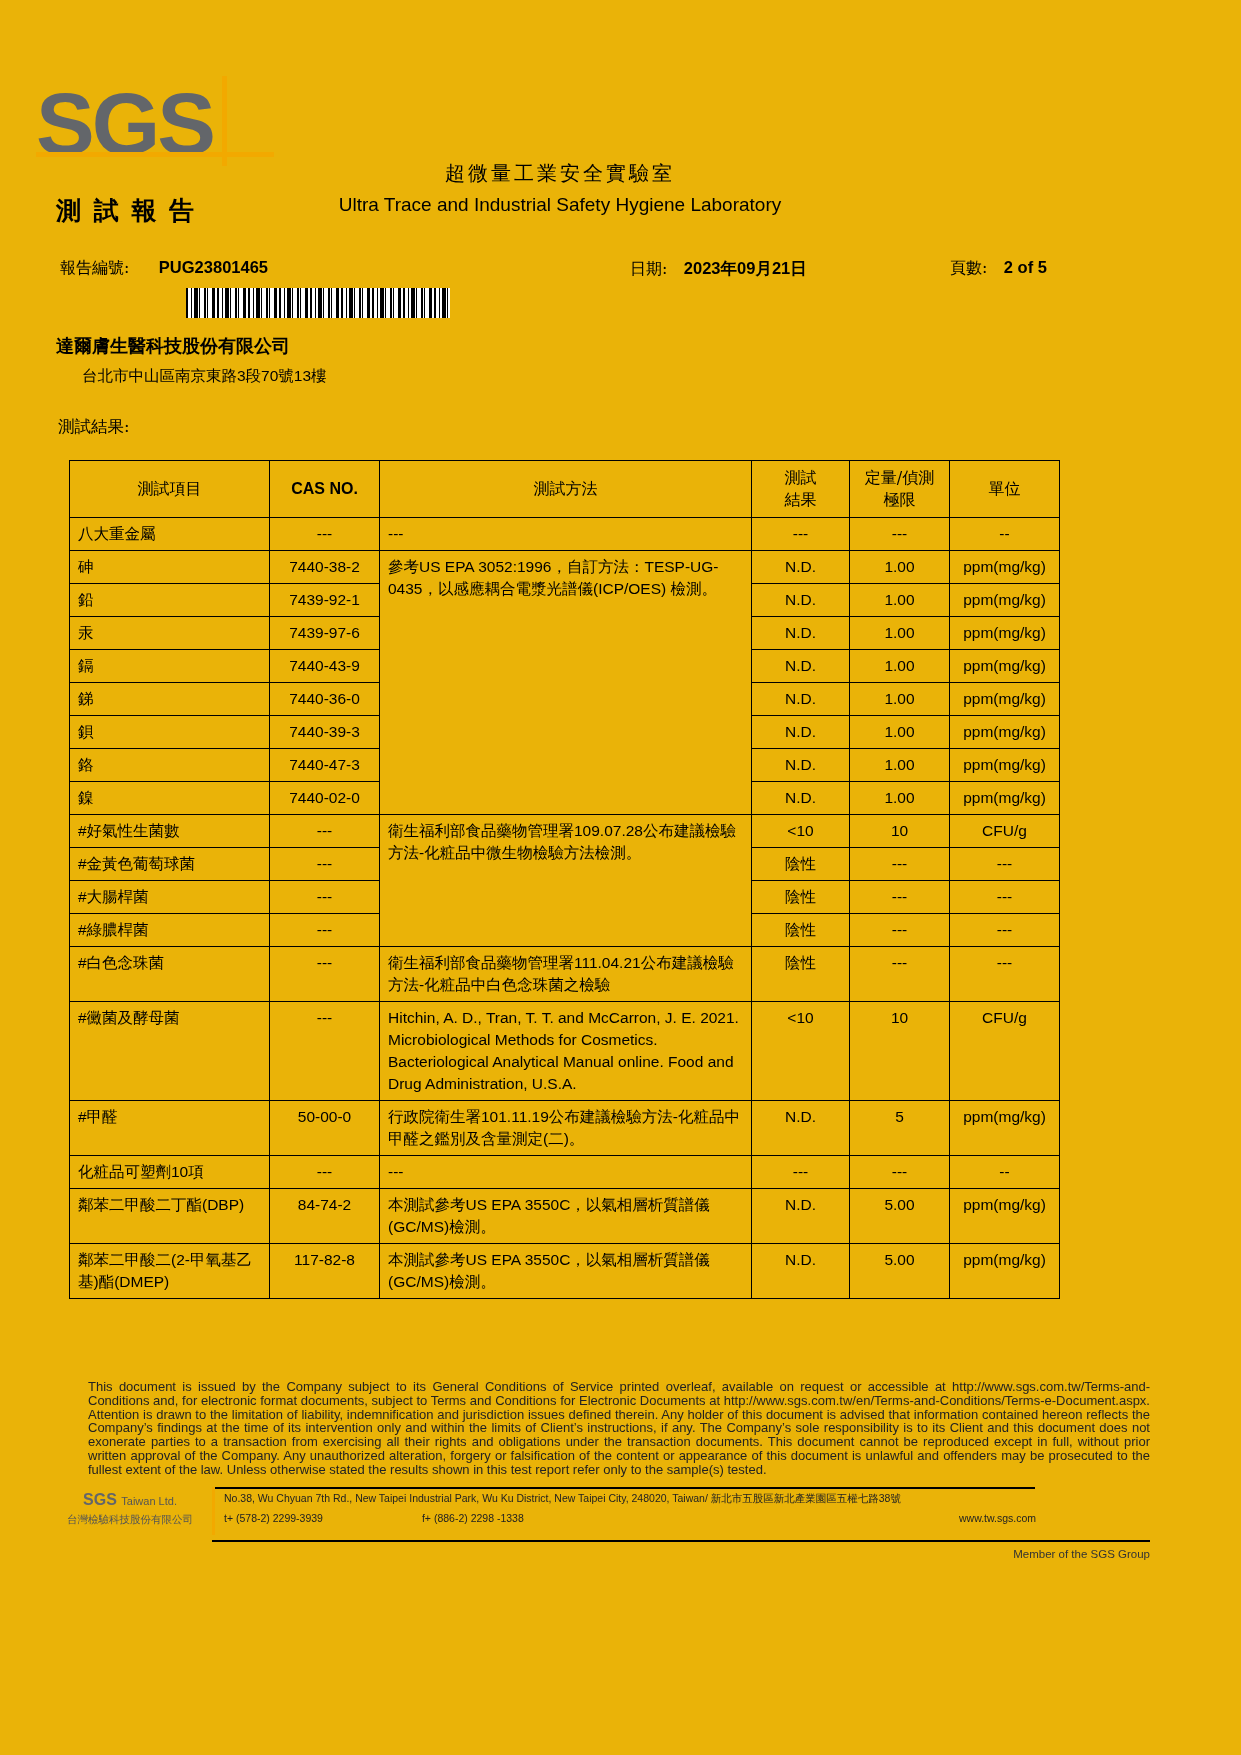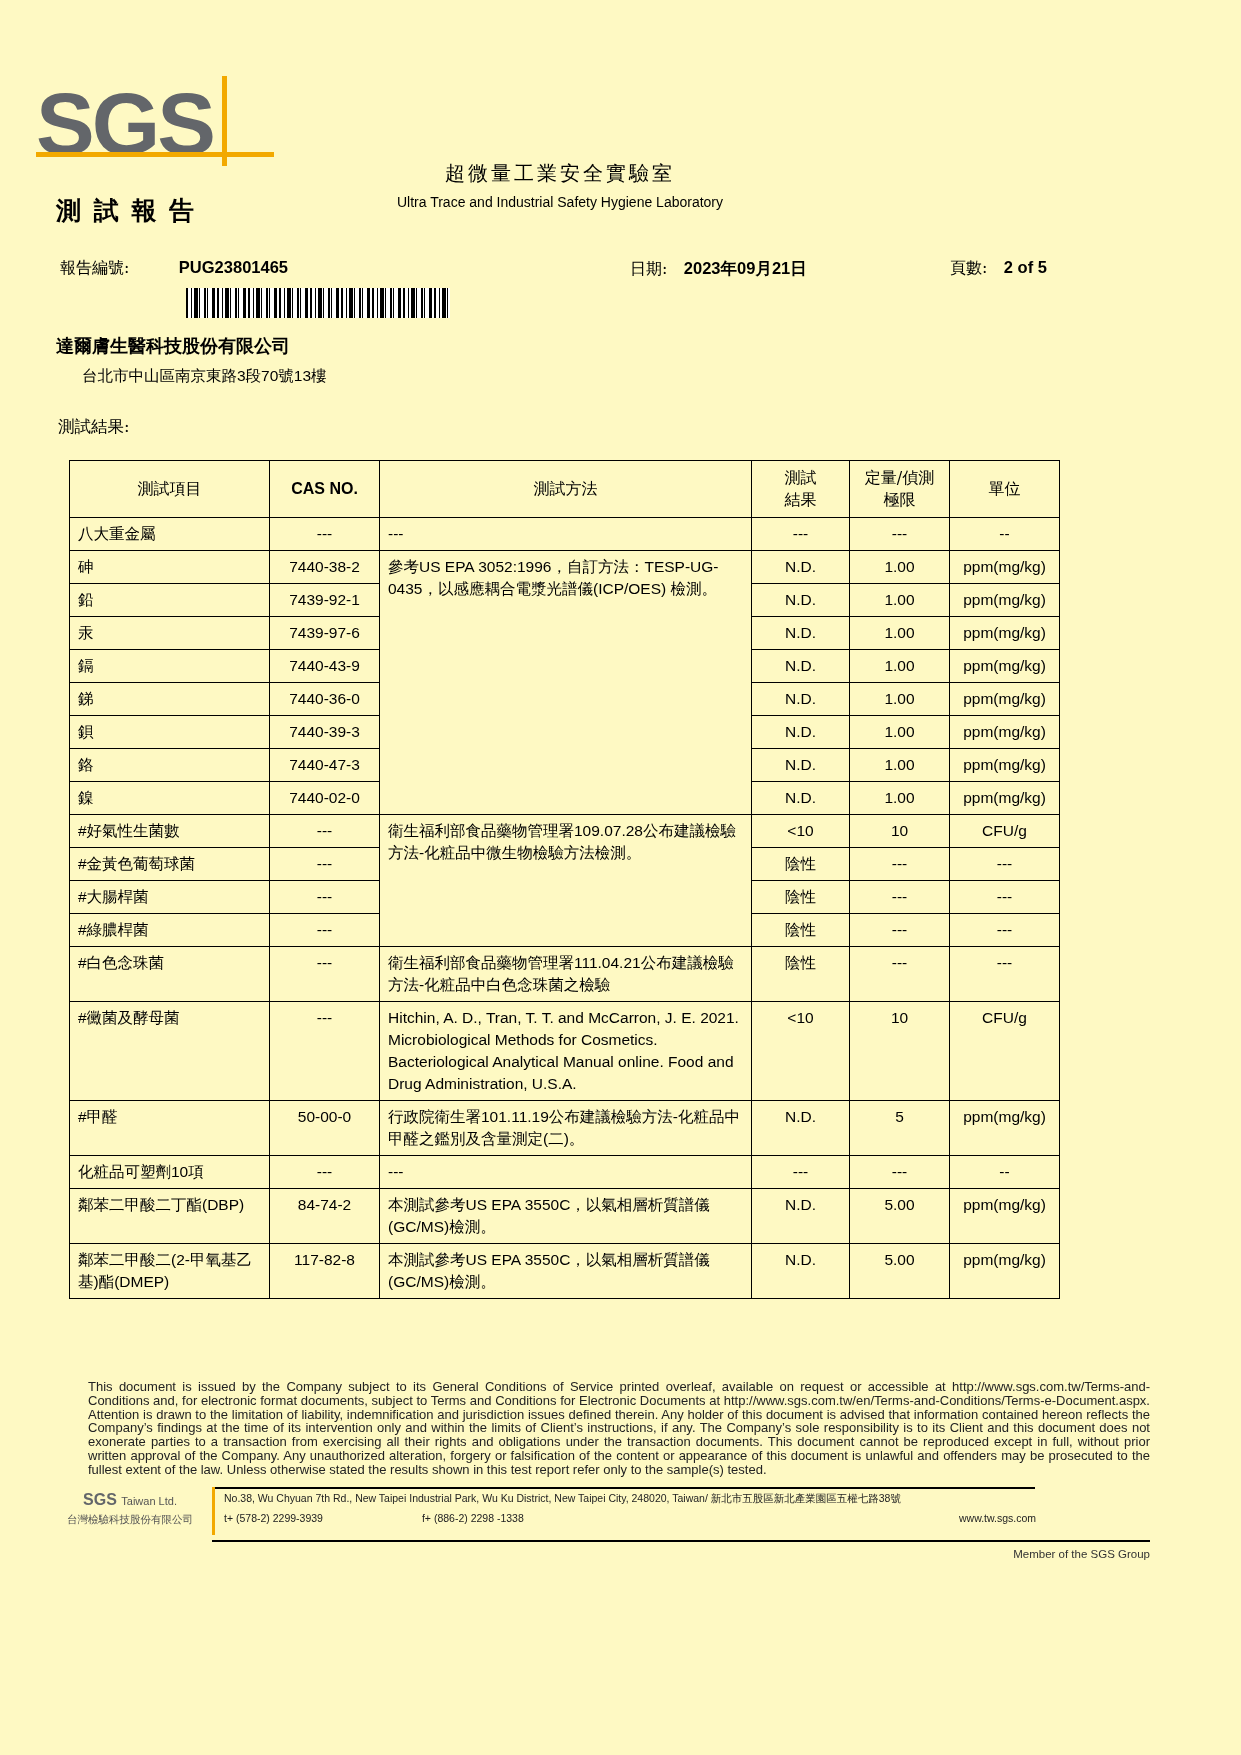--- a/index.html
+++ b/index.html
@@ -1,48 +1,48 @@
 <!DOCTYPE html>
 <html style="--accent: #F2A900; --logo-gray: #63666A;"><head>
 <meta charset="utf-8">
 <style>
   :root{
     --accent:#F2A900;
     --logo-gray:#63666A;
   }
   html,body{margin:0;padding:0;background:#ffffff;}
   .page{
-    position:relative;width:1241px;height:1755px;background:#fef9c3;color:#000;
+    position:relative;width:1241px;height:1755px;background:#eab308;color:#000;
     font-family:"Liberation Sans","DejaVu Sans",sans-serif;overflow:hidden;
   }
   .kai{font-family:"DejaVu Serif","Liberation Serif",serif;}
 
   
   .logo{position:absolute;left:36px;top:80px;width:260px;height:95px;}
   .logo-text{
     position:absolute;left:0;top:0;font-size:88px;line-height:1;font-weight:bold;
     letter-spacing:-3px;color:var(--logo-gray);font-family:"Liberation Sans","DejaVu Sans",sans-serif;
   }
   .logo-hline{position:absolute;left:0;top:72px;width:238px;height:5px;background:var(--accent);}
   .logo-vline{position:absolute;left:186px;top:-4px;width:5px;height:90px;background:var(--accent);}
 
   
   .report-title{position:absolute;left:56px;top:194px;font-size:25px;font-weight:bold;letter-spacing:2px;}
   .lab-block{position:absolute;left:60px;top:160px;width:1000px;text-align:center;}
   .lab-zh{font-size:20px;letter-spacing:3px;}
-  .lab-en{font-size:14px;margin-top:7px;}
+  .lab-en{font-size:19px;margin-top:7px;}
 
   
   .report-info{position:absolute;left:0;top:258px;width:1241px;height:26px;font-size:16px;}
   .ri-report{position:absolute;left:60px;}
   .ri-date{position:absolute;left:630px;}
   .ri-page{position:absolute;left:950px;}
   .ri-label{font-size:16px;}
   .ri-value{font-weight:bold;font-size:16.5px;}
-  .ri-report .ri-value{margin-left:32px;padding-left:13px;}
+  .ri-report .ri-value{margin-left:12px;padding-left:13px;}
   .ri-date .ri-value,.ri-page .ri-value{margin-left:12px;}
 
   .barcode{
     position:absolute;left:186px;top:288px;width:264px;height:30px;
     background:repeating-linear-gradient(90deg,
       #000 0px,#000 2px,#fff 2px,#fff 5px,
       #000 5px,#000 6px,#fff 6px,#fff 8px,
       #000 8px,#000 12px,#fff 12px,#fff 13px,
       #000 13px,#000 14px,#fff 14px,#fff 18px,
       #000 18px,#000 20px,#fff 20px,#fff 21px,

